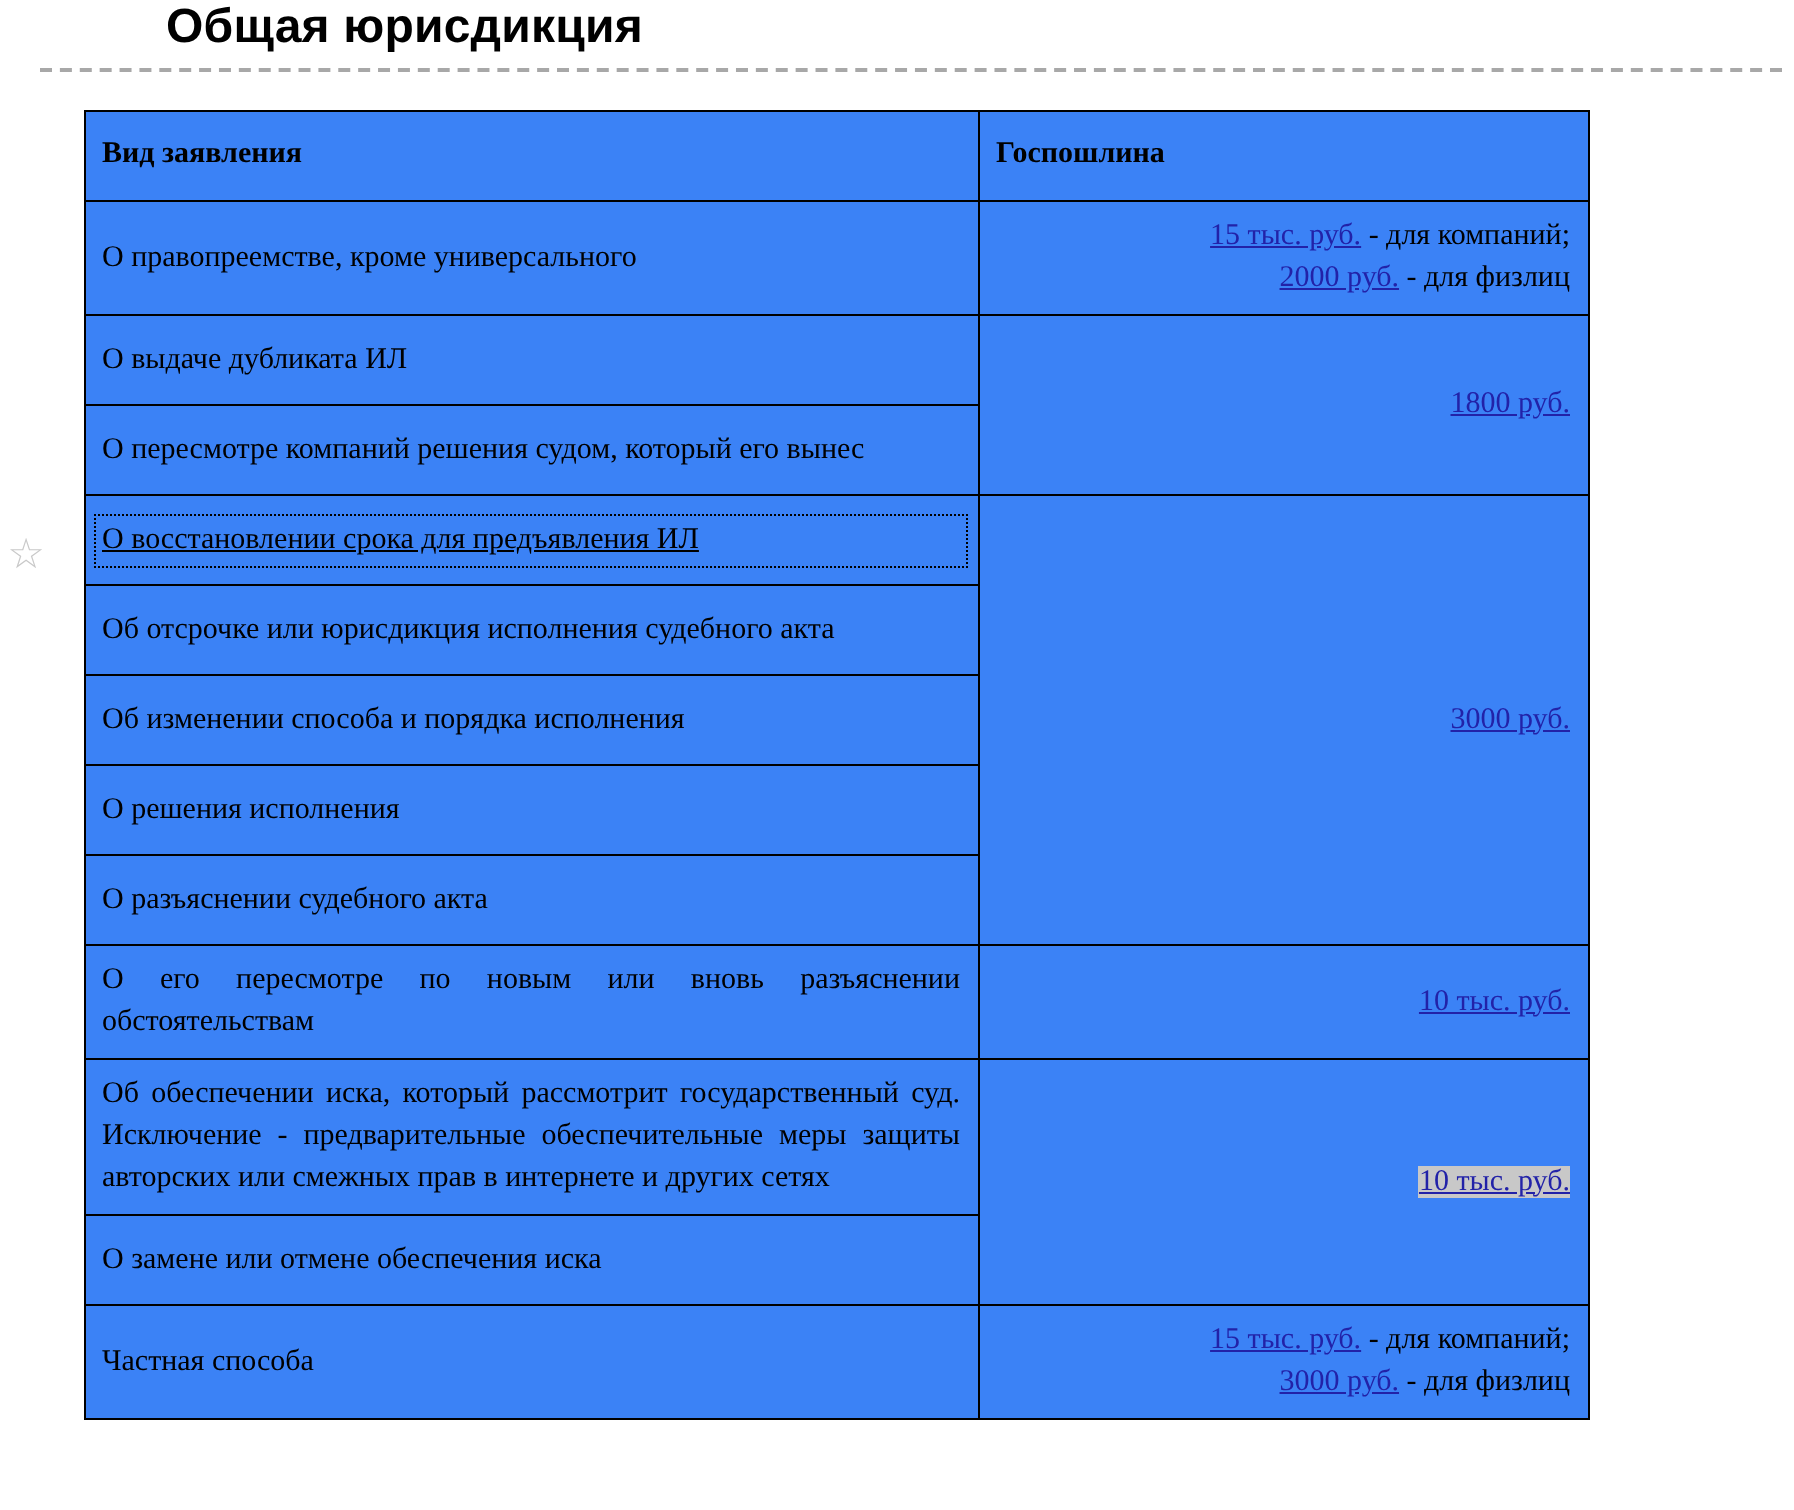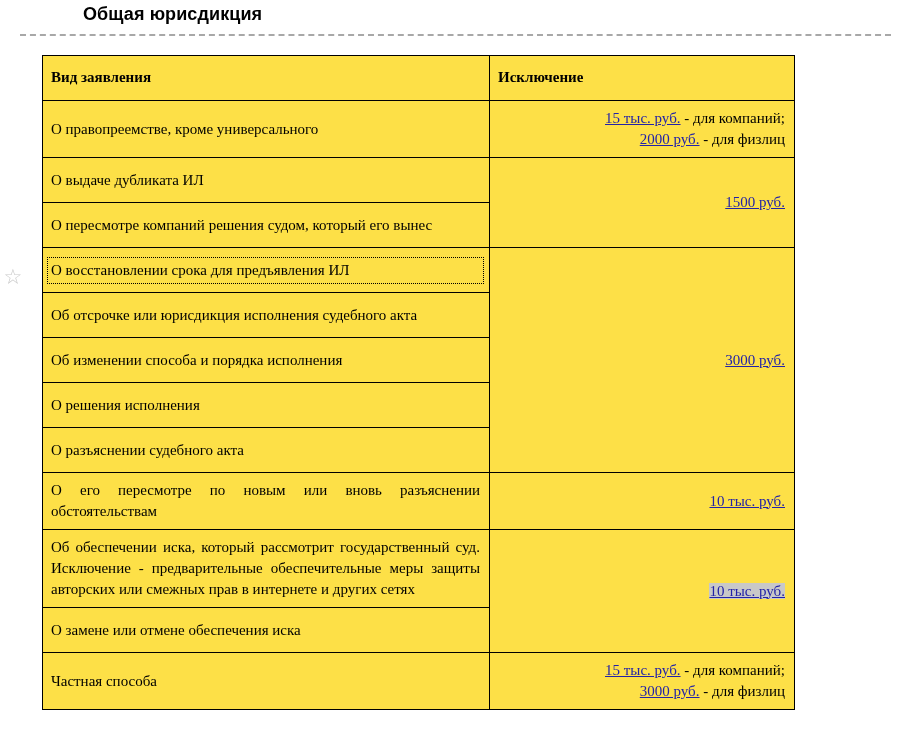--- a/index.html
+++ b/index.html
@@ -13,21 +13,21 @@
     font-family: "Liberation Serif", "DejaVu Serif", serif;
     color: #000000;
     overflow: hidden;
     position: relative;
   }
 
   
   #page-title {
     font-family: "Liberation Sans", "DejaVu Sans", sans-serif;
     font-weight: bold;
-    font-size: 18px;
+    font-size: 24px;
     line-height: 22px;
     color: #000000;
     margin: 3px 0 0 83px;
     letter-spacing: 0.1px;
   }
 
   
   #title-rule {
     margin: 9px 6px 0 20px;
     height: 0;
@@ -52,21 +52,21 @@
 
   
   #fee-table-wrap {
     margin: 19px 0 0 42px;
     width: 752px;
   }
   table.fee-table {
     border-collapse: collapse;
     width: 752px;
     table-layout: fixed;
-    background: #fde047;
+    background: #3b82f6;
   }
   table.fee-table col.c-kind  { width: 447px; }
   table.fee-table col.c-fee   { width: 305px; }
 
   table.fee-table th,
   table.fee-table td {
     border: 1px solid #000000;
     vertical-align: middle;
     font-size: 15px;
     line-height: 21px;
@@ -105,20 +105,21 @@
   a.fee-link.selected {
     background: #c8c8c8;
   }
 
   
   td.focused > .focus-box {
     display: block;
     border: 1px dotted #000000;
     margin: -3px -4px -3px -4px;
     padding: 2px 3px 2px 3px;
+    text-decoration: underline;
   }
   .plain  { color: #000000; text-decoration: none; }
 </style>
 </head>
 <body>
 
 <h1 id="page-title">Общая юрисдикция</h1>
 
 <hr id="title-rule">
 
@@ -126,36 +127,36 @@
 
 <div id="fee-table-wrap">
   <table class="fee-table">
     <colgroup>
       <col class="c-kind">
       <col class="c-fee">
     </colgroup>
     <thead>
       <tr>
         <th>Вид заявления</th>
-        <th>Исключение</th>
+        <th>Госпошлина</th>
       </tr>
     </thead>
     <tbody id="fee-table-body">
 
     <tr>
           <td class="kind pad-tall"><span>О правопреемстве, кроме универсального</span></td>
           <td class="fee">
             <div><a class="fee-link">15 тыс. руб.</a><span class="plain"> - для компаний;</span></div>
             <div><a class="fee-link">2000 руб.</a><span class="plain"> - для физлиц</span></div>
           </td>
         </tr>
         <tr>
           <td class="kind pad-mid"><span>О выдаче дубликата ИЛ</span></td>
           <td rowspan="2" class="fee">
-            <div><a class="fee-link">1500 руб.</a></div>
+            <div><a class="fee-link">1800 руб.</a></div>
           </td>
         </tr>
         <tr>
           <td class="kind pad-mid"><span>О пересмотре компаний решения судом, который его вынес</span></td>
         </tr>
         <tr>
           <td class="kind pad-sm focused">
             <span class="focus-box">О восстановлении срока для предъявления ИЛ</span>
           </td>
           <td rowspan="5" class="fee">

